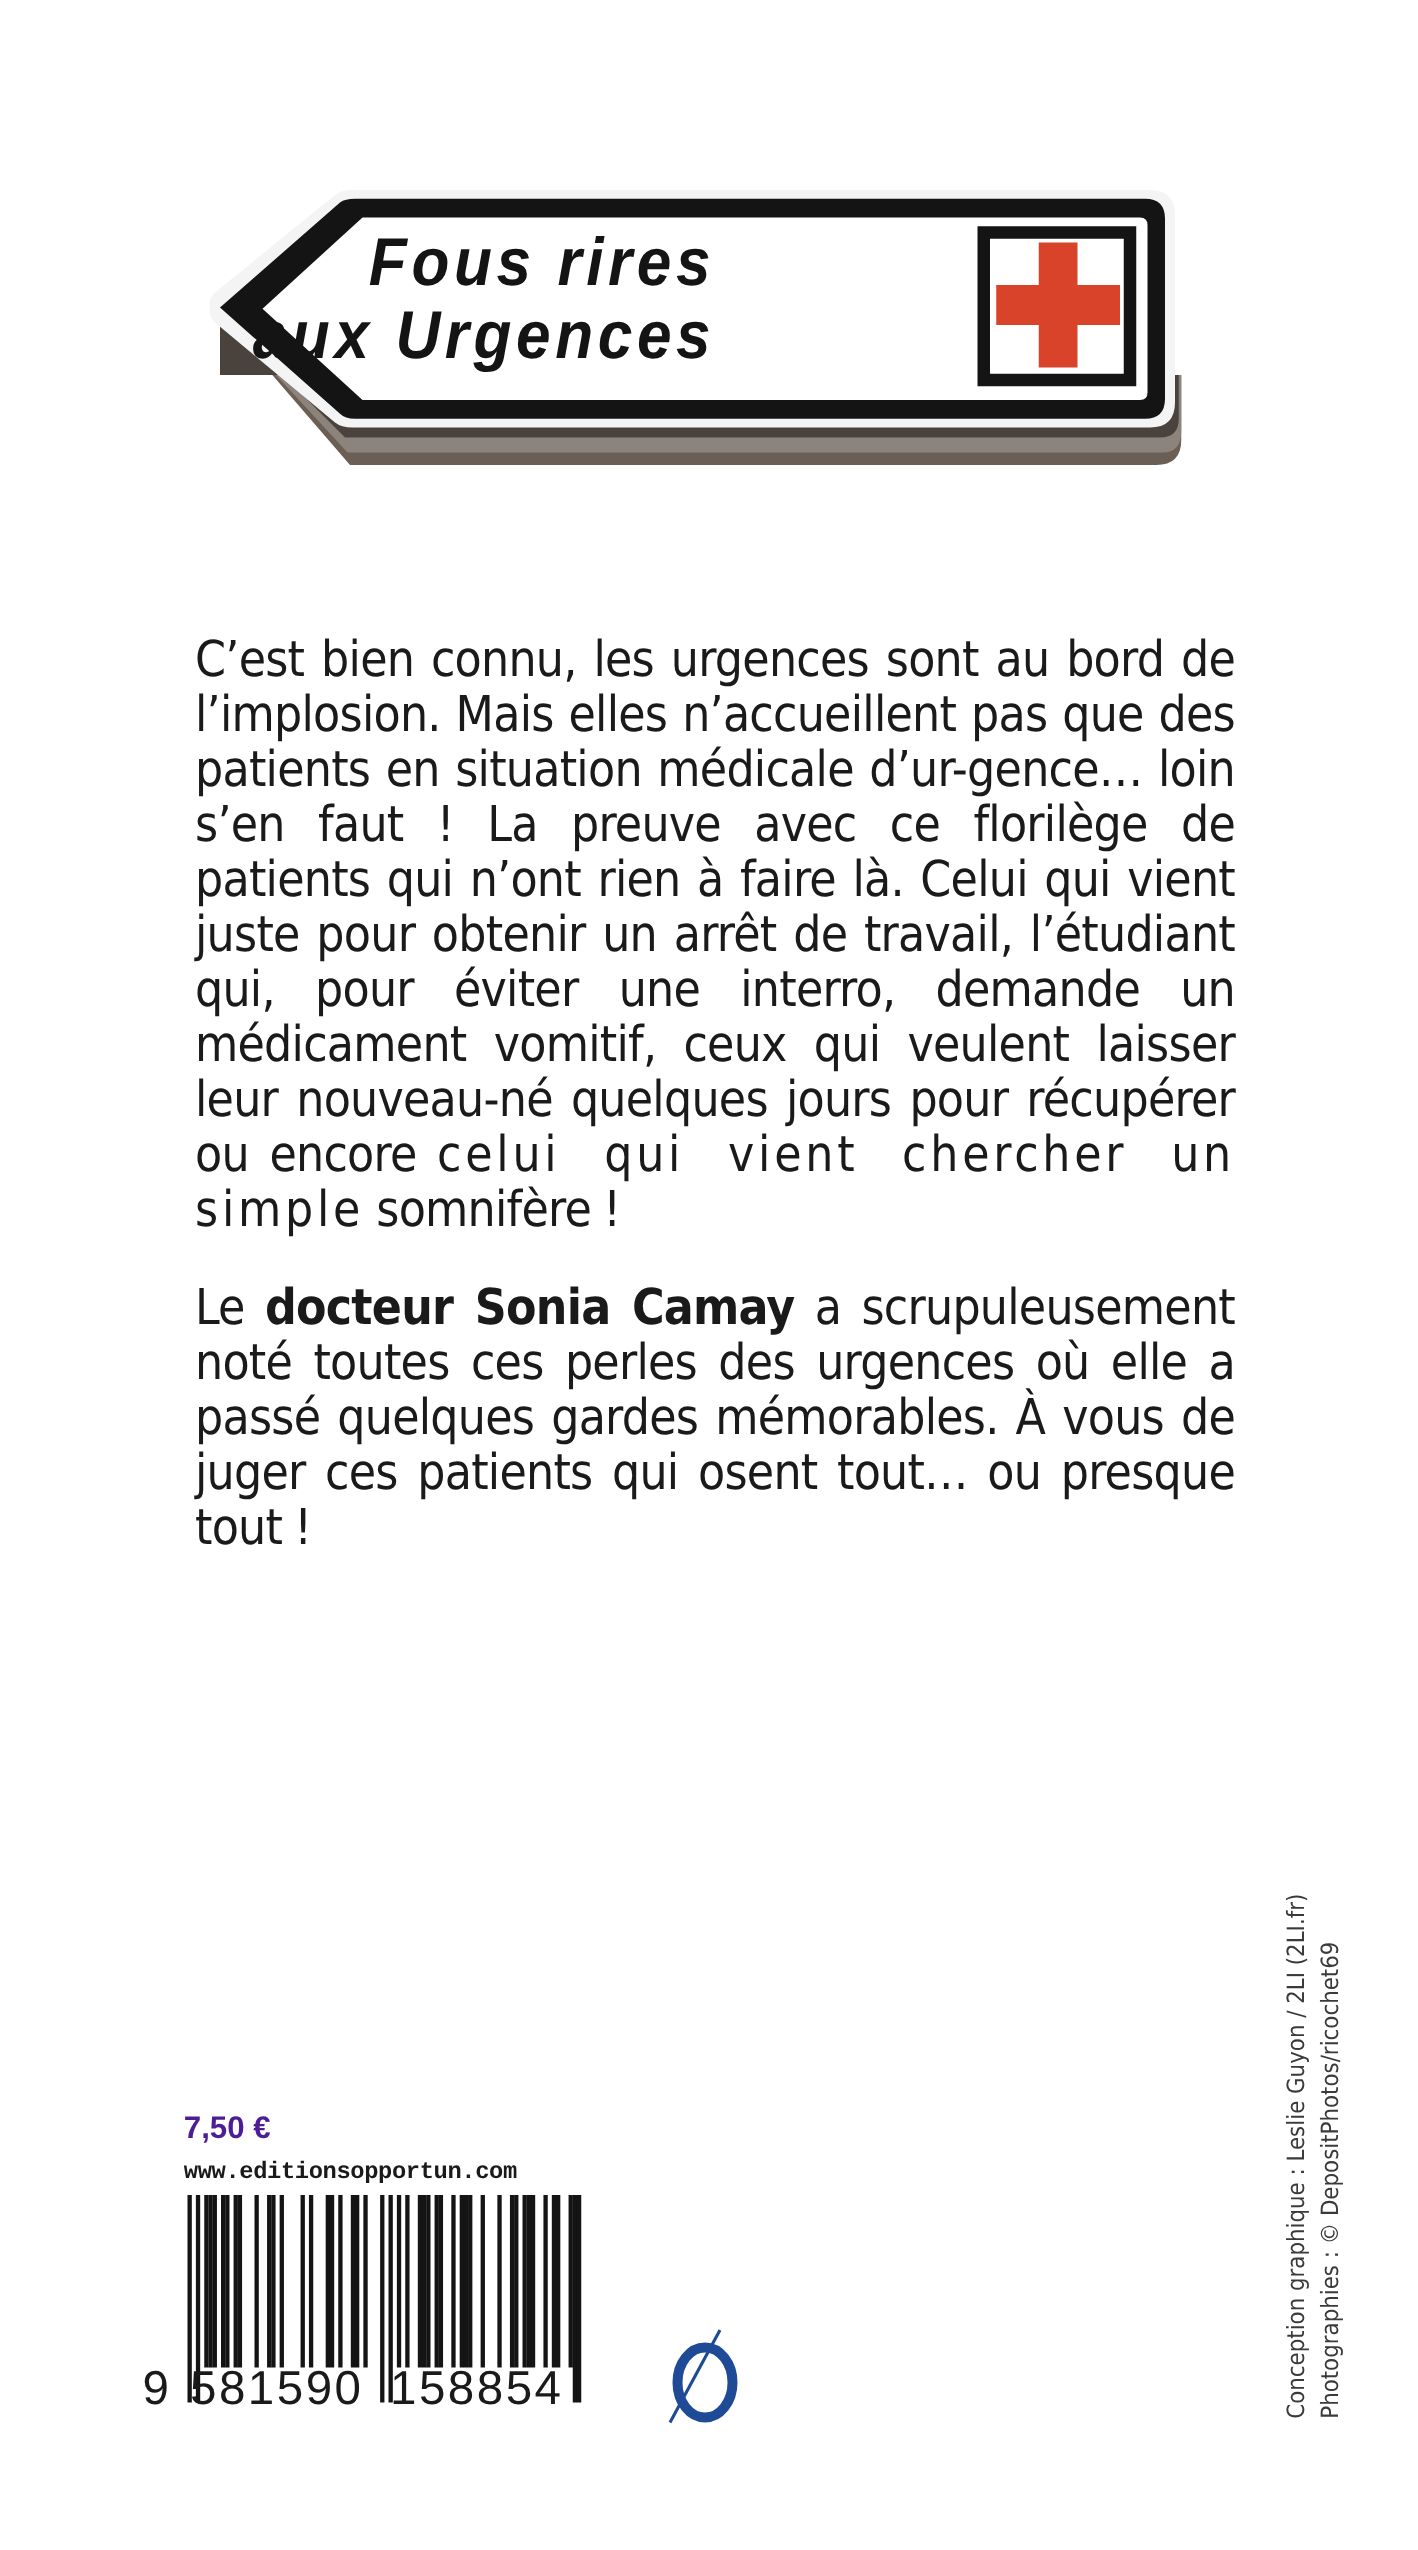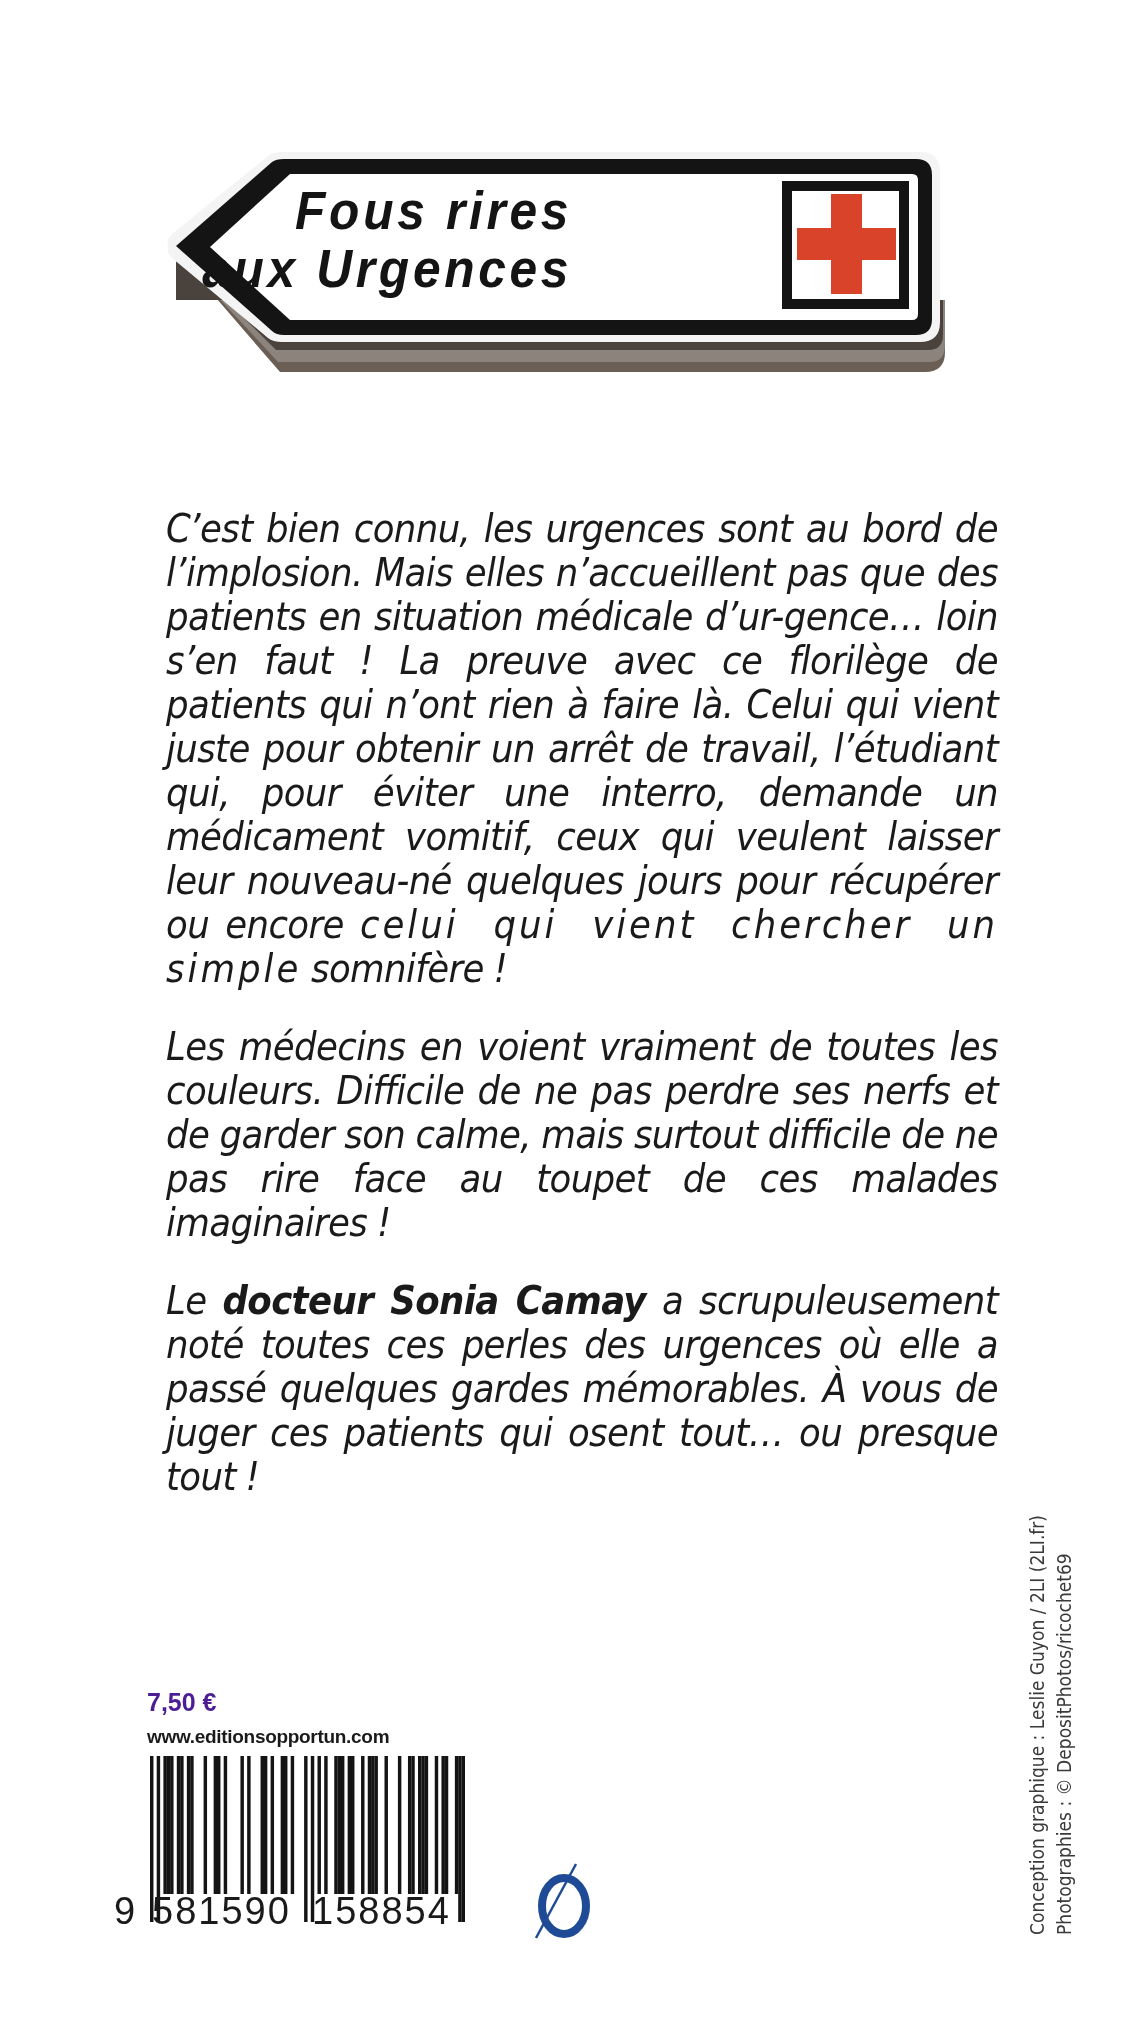--- a/index.html
+++ b/index.html
@@ -6,28 +6,28 @@
   body { width:1134px; height:2040px; position:relative; overflow:hidden; font-family:"DejaVu Sans Condensed","DejaVu Sans", sans-serif; color:#1a1a1a; }
 
   
   .sign { position:absolute; left:0; top:0; width:990px; height:400px; }
   .sign svg { position:absolute; left:0; top:0; }
   .sign-line { position:absolute; right:418px; font-family:"Liberation Sans", sans-serif; font-weight:bold; font-style:italic; font-size:54px; letter-spacing:4px; color:#141414; line-height:1; white-space:nowrap; transform:scaleX(0.92); transform-origin:right center; }
   .sign-line.l1 { top:183px; }
   .sign-line.l2 { top:241px; }
 
   
-  .blurb { position:absolute; left:166px; top:506px; width:832px;font-style:italic; }
+  .blurb { position:absolute; left:156px; top:506px; width:832px; }
   .blurb p { margin:0 0 34px 0; font-size:39.5px; line-height:44px; text-align:justify; text-align-last:left; letter-spacing:-0.6px; word-spacing:-1px; transform-origin:left top; }
   .blurb p .strong { font-weight:bold; }
   .blurb p .wide { letter-spacing:3px; word-spacing:14px; }
 
   
   .price { position:absolute; left:147px; top:1688px; font-family:"Liberation Sans", sans-serif; font-weight:bold; font-size:25px; color:#4c1d95; }
-  .url { position:absolute; left:147px; top:1726px; font-family:Liberation Sans, sans-serif; font-weight:bold; font-size:19px; letter-spacing:-0.3px; color:#1a1a1a; }
+  .url { position:absolute; left:147px; top:1726px; font-family:Liberation Mono, monospace; font-weight:bold; font-size:19px; letter-spacing:-0.3px; color:#1a1a1a; }
 
   
   .barcode { position:absolute; left:112px; top:1756px; width:360px; height:180px; }
   .barcode svg { position:absolute; left:0; top:0; }
   .bc-digit { position:absolute; font-family:"Liberation Sans", sans-serif; font-size:38px; color:#1a1a1a; line-height:1; letter-spacing:1px; }
   .bc-first { left:2px; top:136px; }
   .bc-g1 { left:40px; top:136px; letter-spacing:2px; }
   .bc-g2 { left:200px; top:136px; letter-spacing:2px; }
 
   
@@ -61,21 +61,20 @@
     <rect x="792" y="191" width="107" height="108" fill="#ffffff"></rect>
     <rect x="831" y="194" width="31" height="100" fill="#d8432a"></rect>
     <rect x="797" y="228" width="99" height="32" fill="#d8432a"></rect>
   </svg>
   <div class="sign-line l1">Fous rires</div>
   <div class="sign-line l2">aux Urgences</div>
 </div>
 
 <div class="blurb">
   <p><span>C’est bien connu, les urgences sont au bord de l’implosion. Mais elles n’accueillent pas que des patients en situation médicale d’ur-gence… loin s’en faut ! La preuve avec ce florilège de patients qui n’ont rien à faire là. Celui qui vient juste pour obtenir un arrêt de travail, l’étudiant qui, pour éviter une interro, demande un médicament vomitif, ceux qui veulent laisser leur nouveau-né quelques jours pour récupérer ou encore</span> <span class="wide">celui qui vient chercher un simple</span> <span>somnifère !</span></p>
-  <p>Les médecins en voient vraiment de toutes les couleurs. Difficile de ne pas perdre ses nerfs et de garder son calme, mais surtout difficile de ne pas rire face au toupet de ces malades imaginaires !</p>
   <p><span>Le </span><span class="strong">docteur Sonia Camay</span><span> a scrupuleusement noté toutes ces perles des urgences où elle a passé quelques gardes mémorables. À vous de juger ces patients qui osent tout… ou presque tout !</span></p>
 </div>
 
 <div class="price">7,50 €</div>
 <div class="url">www.editionsopportun.com</div>
 
 <div class="barcode">
   <svg width="360" height="180" viewBox="0 0 360 180" id="bc-svg">
       <rect x="38" y="0" width="3.45" height="166" fill="#141414"></rect>
       <rect x="44.7" y="0" width="3.45" height="166" fill="#141414"></rect>

